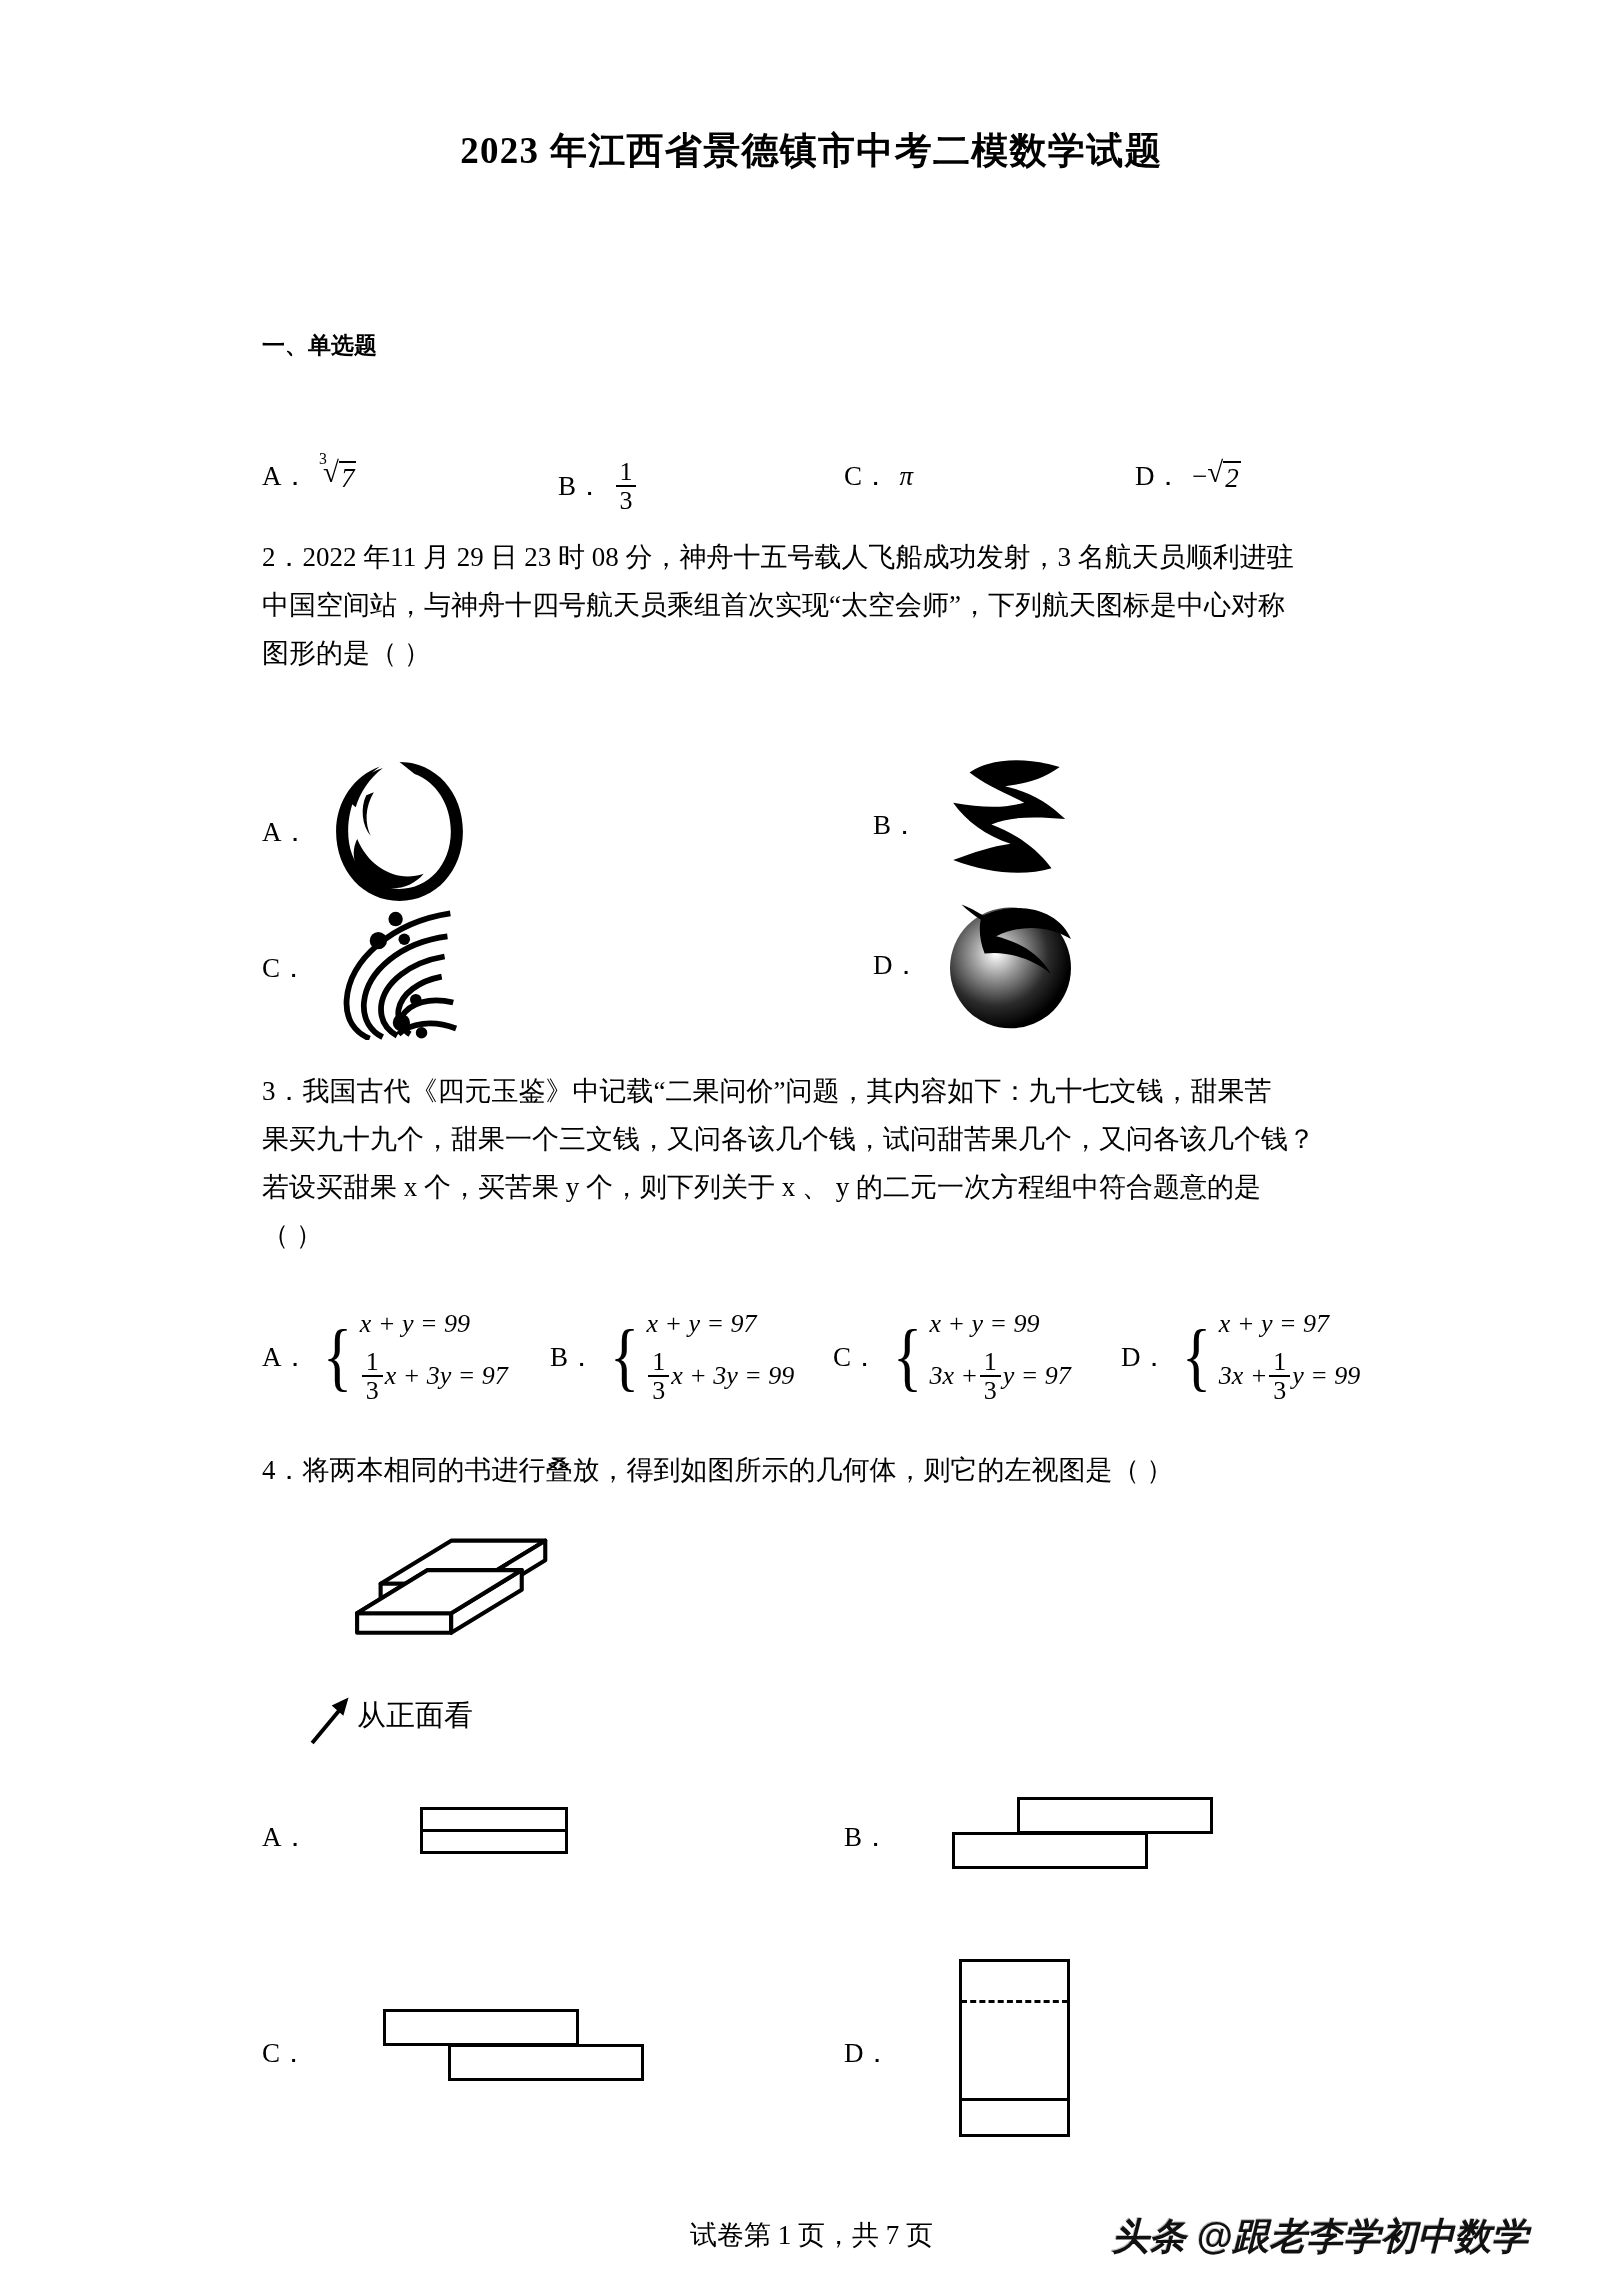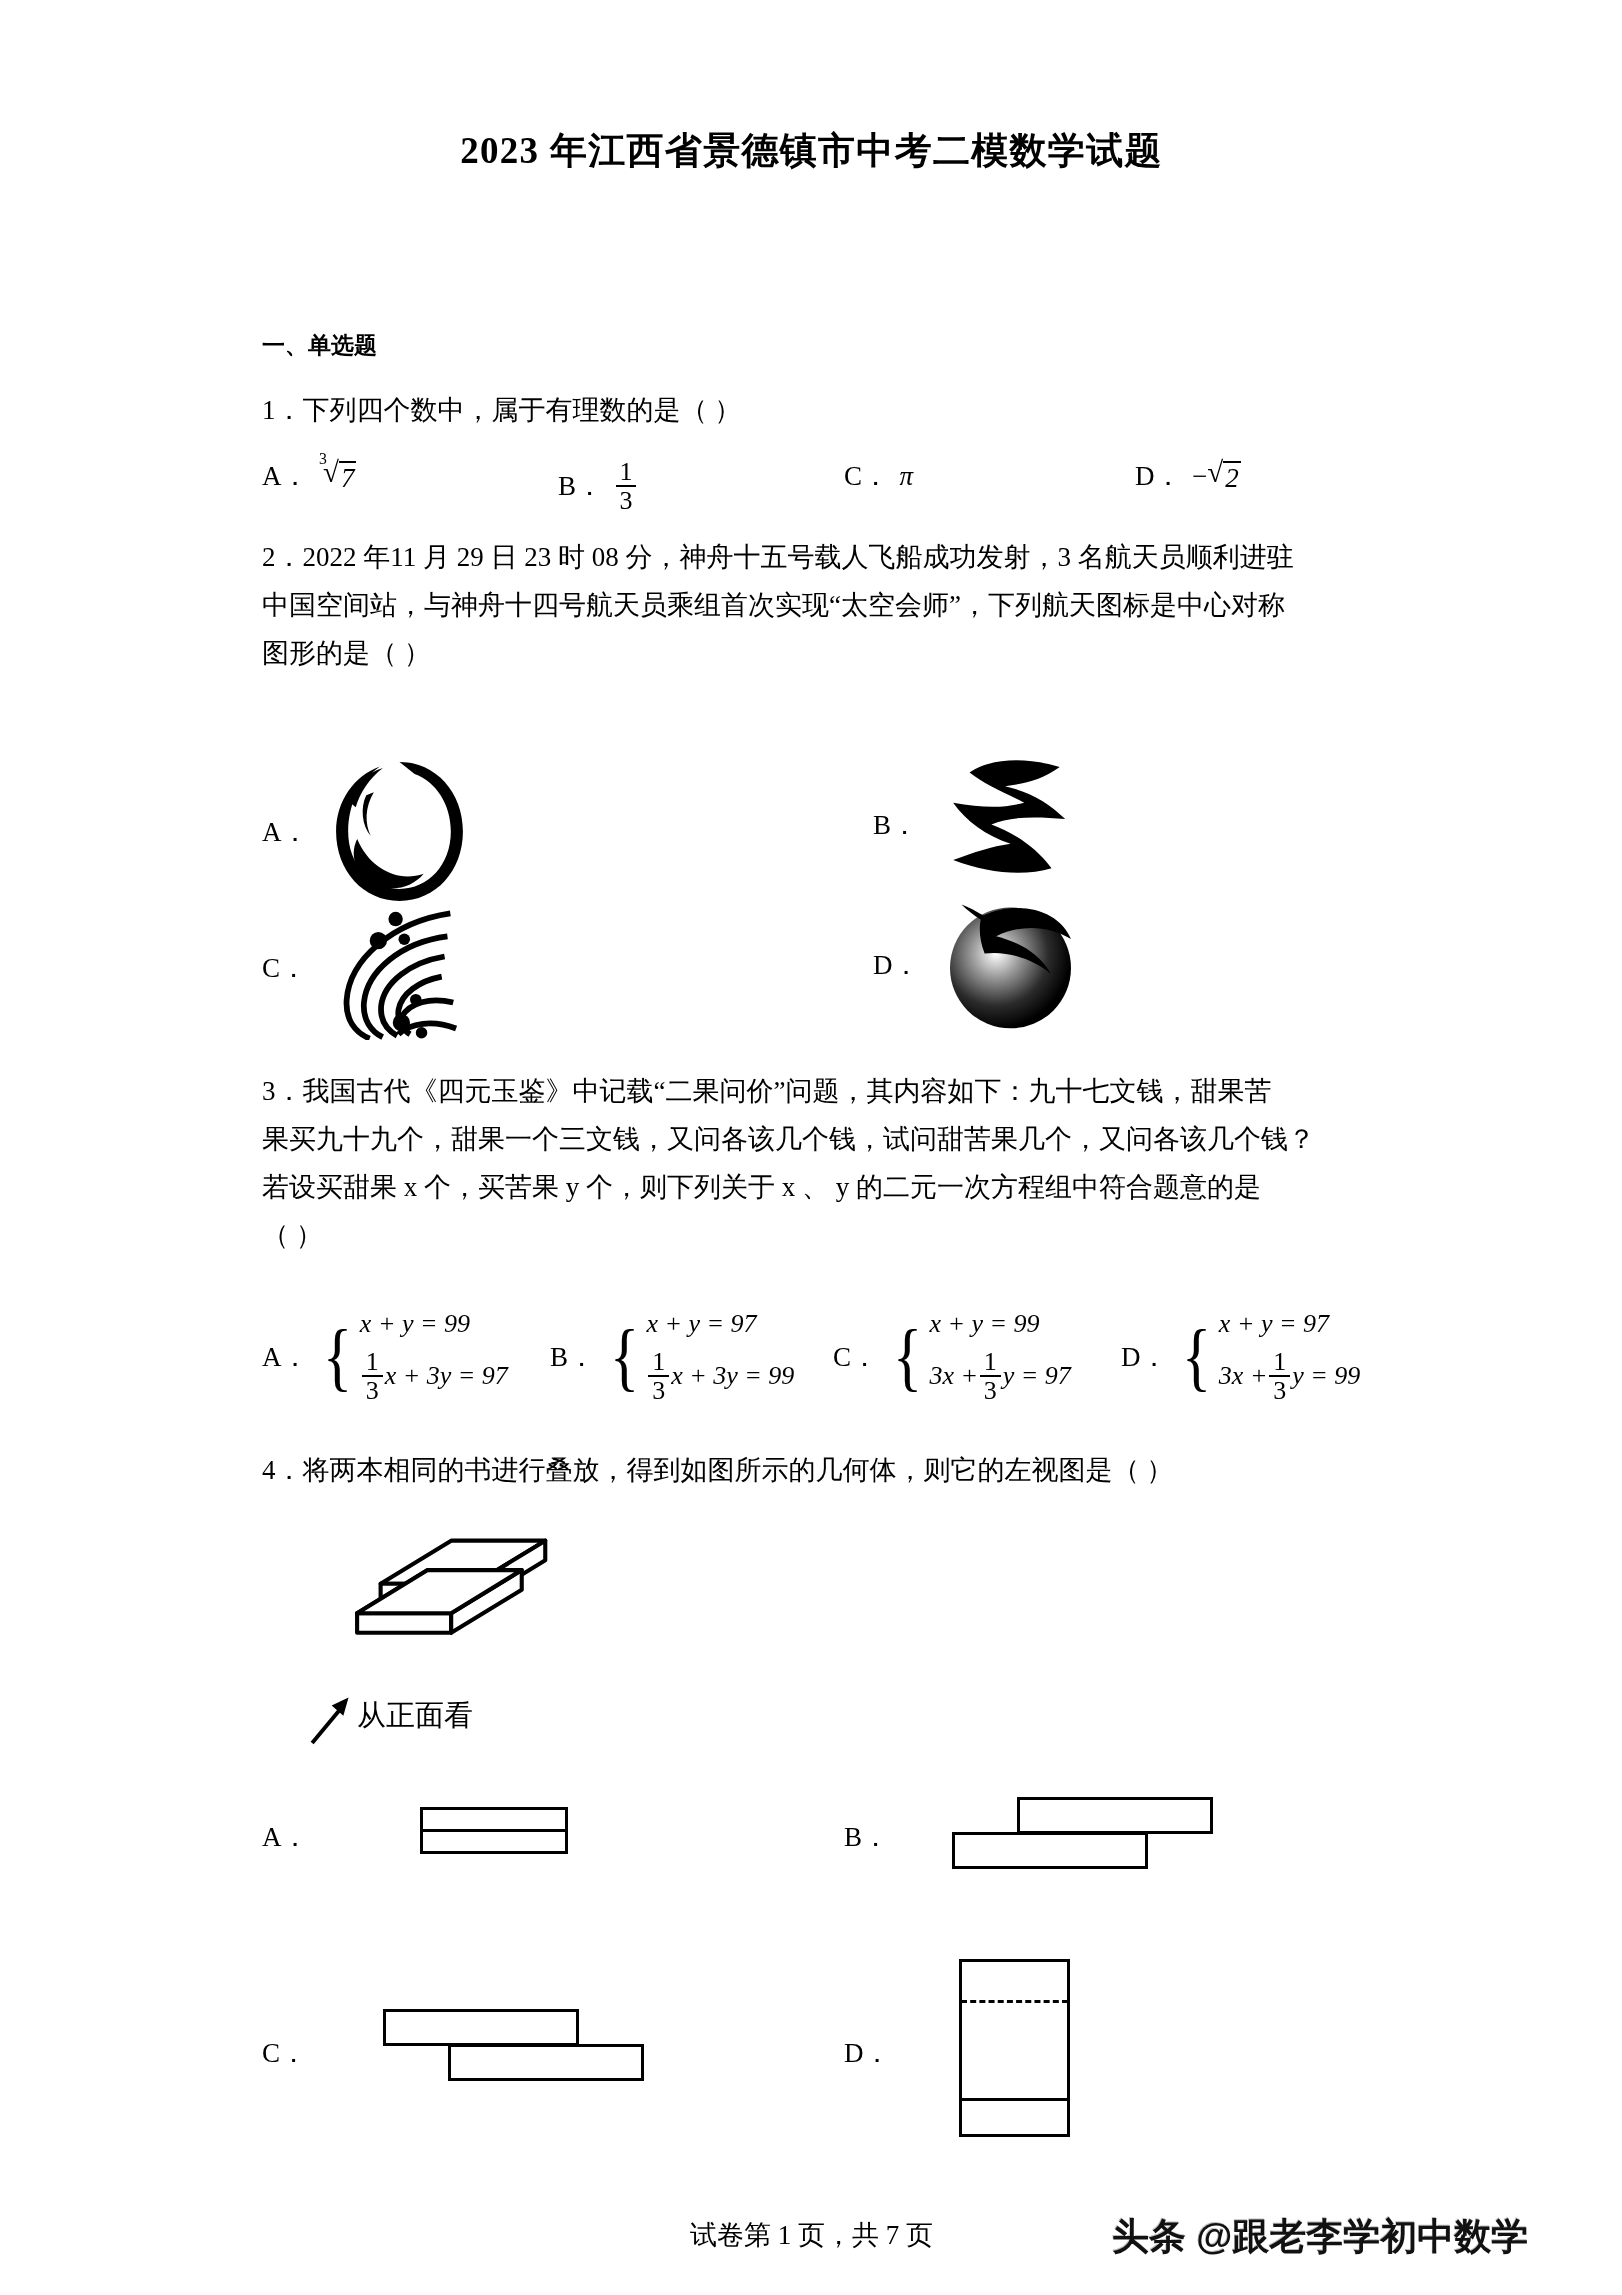--- a/index.html
+++ b/index.html
@@ -88,35 +88,33 @@
   .footer {
     position:absolute; left:0; top:2217px; width:1623px; text-align:center;
     font-size:27px;
   }
   .watermark {
     position:absolute; left:1112px; top:2212px;
     font-size:37px; font-weight:bold; color:#111;
     font-family:"Liberation Sans", sans-serif;
     white-space:nowrap;
     text-shadow:1.3px 1.3px 0 #ffffff, -0.7px -0.7px 0 #bbb;
+    font-style:italic;
   }
 </style>
 </head>
 <body>
 
 <div class="page">
 
   <div class="doc-title">2023 年江西省景德镇市中考二模数学试题</div>
 
 
   <div class="section-head" style="top:330px;">一、单选题</div>
 
-  <div class="q" style="top:386px;">
-    <div class="q-line">1．下列四个数中，属于有理数的是（    ）</div>
-  </div>
 
   <div class="opt-row" style="top:458px;">
 
     <div class="opt" style="left:0px;">
       <span class="lbl">A．</span>
       <span class="sqrt">
         <span class="idx">3</span>
         <span class="rad">√</span>
         <span class="arg">7</span>
       </span>

